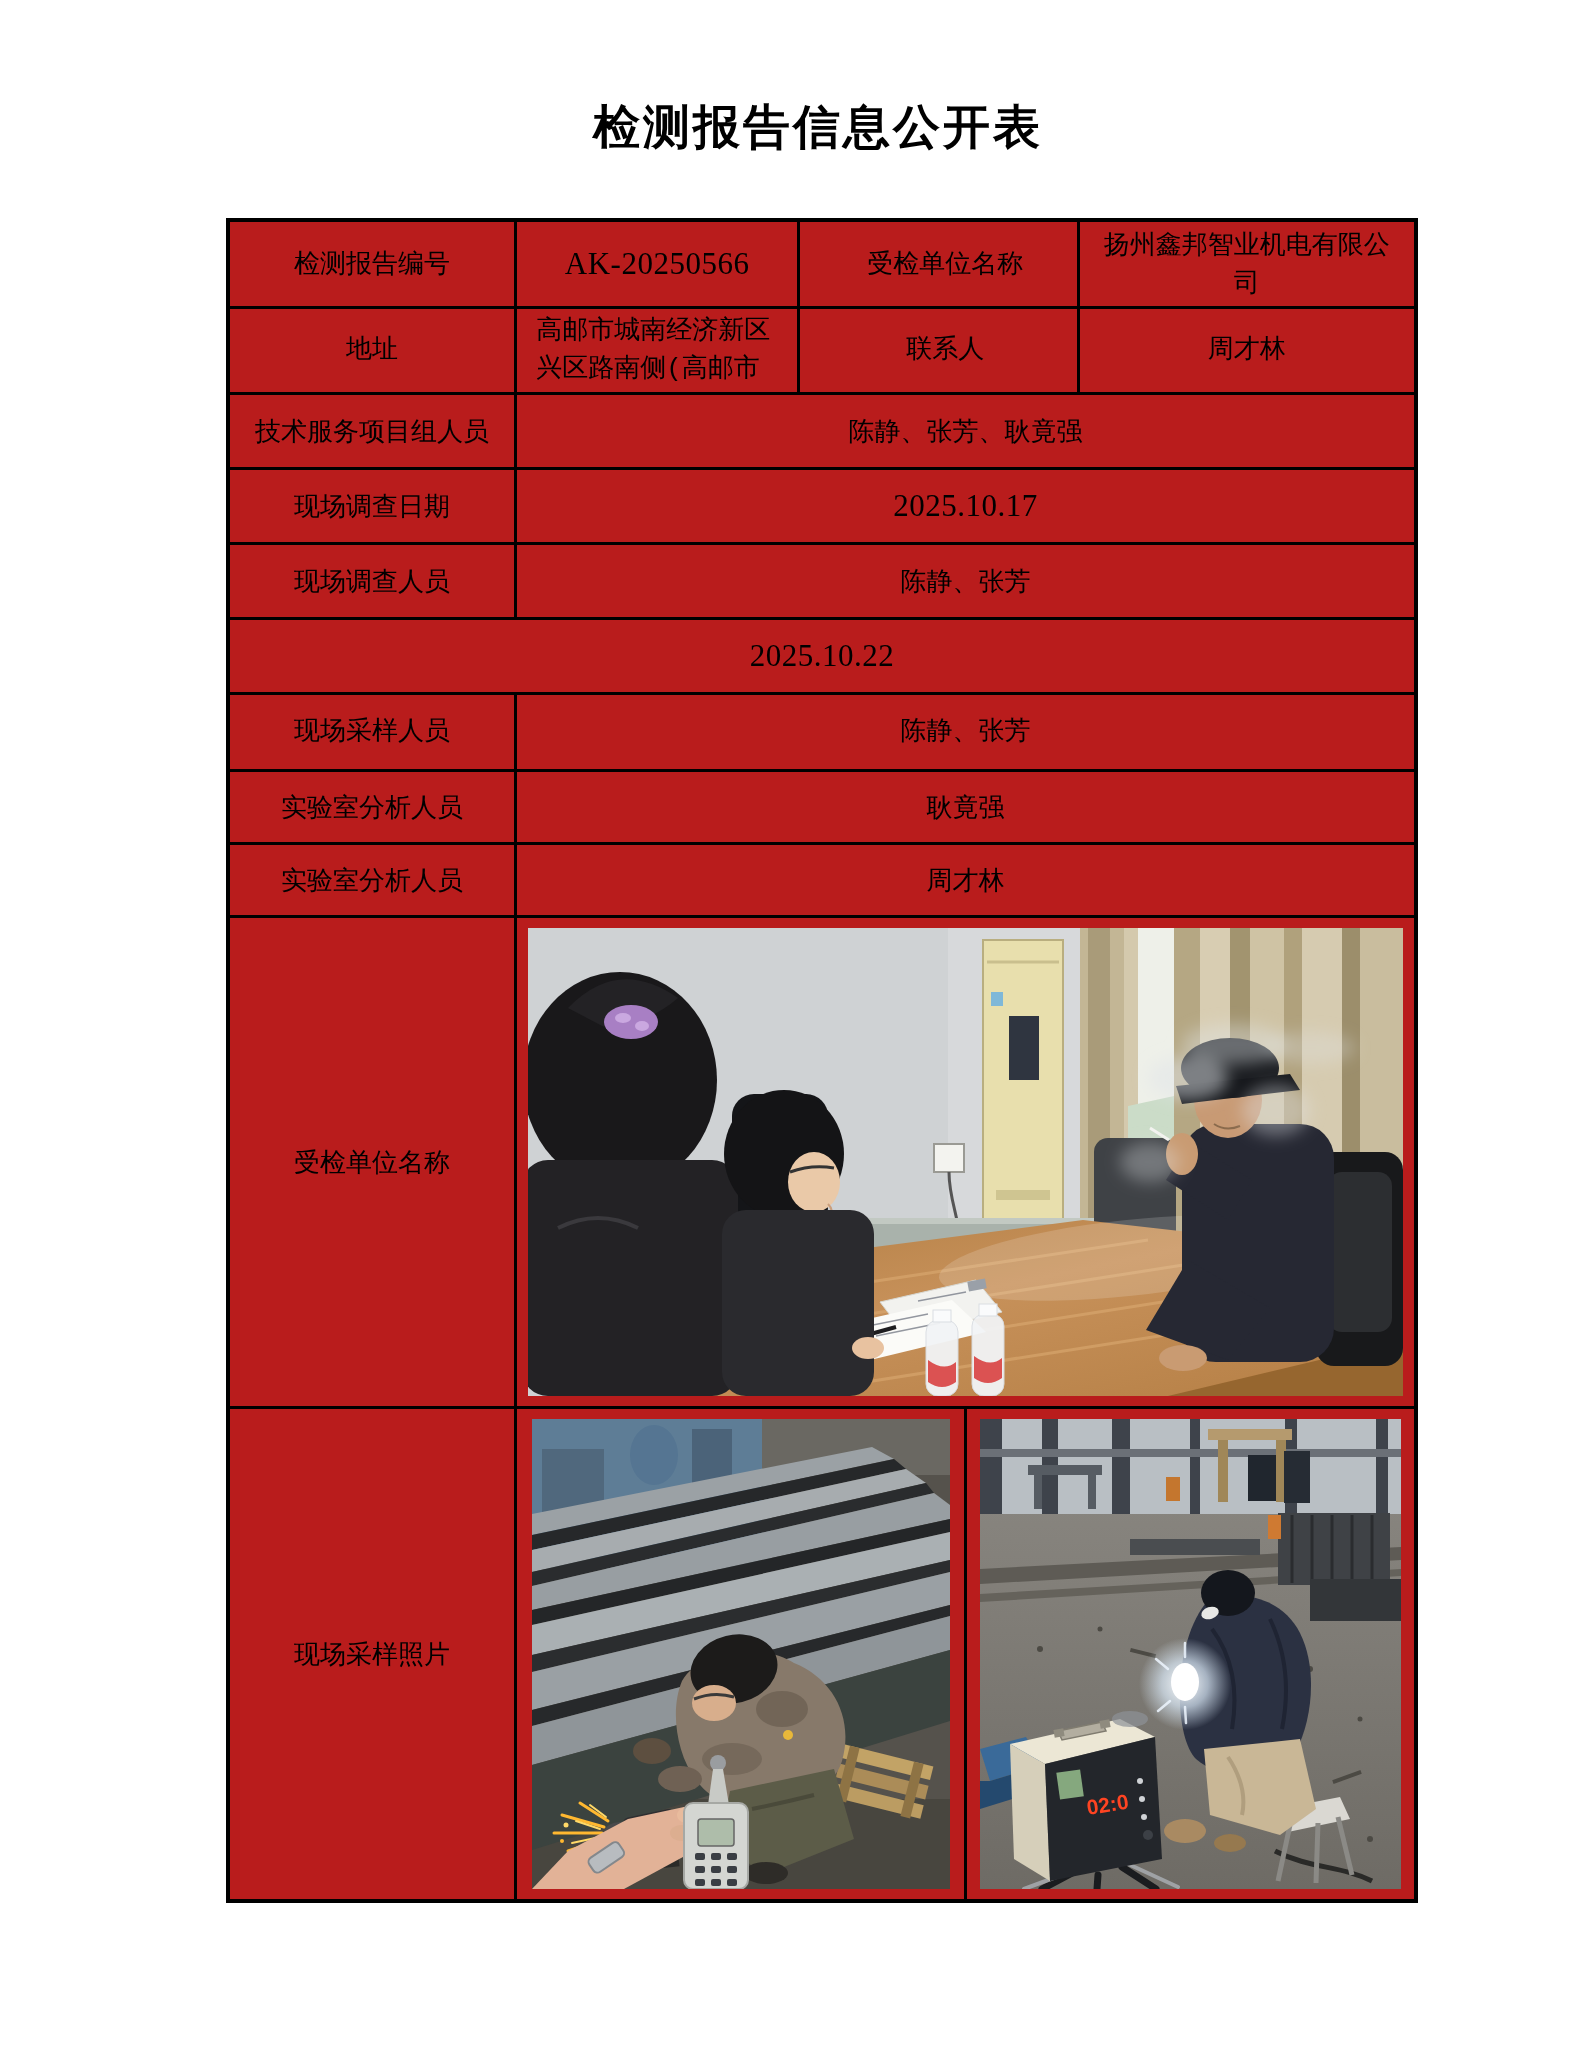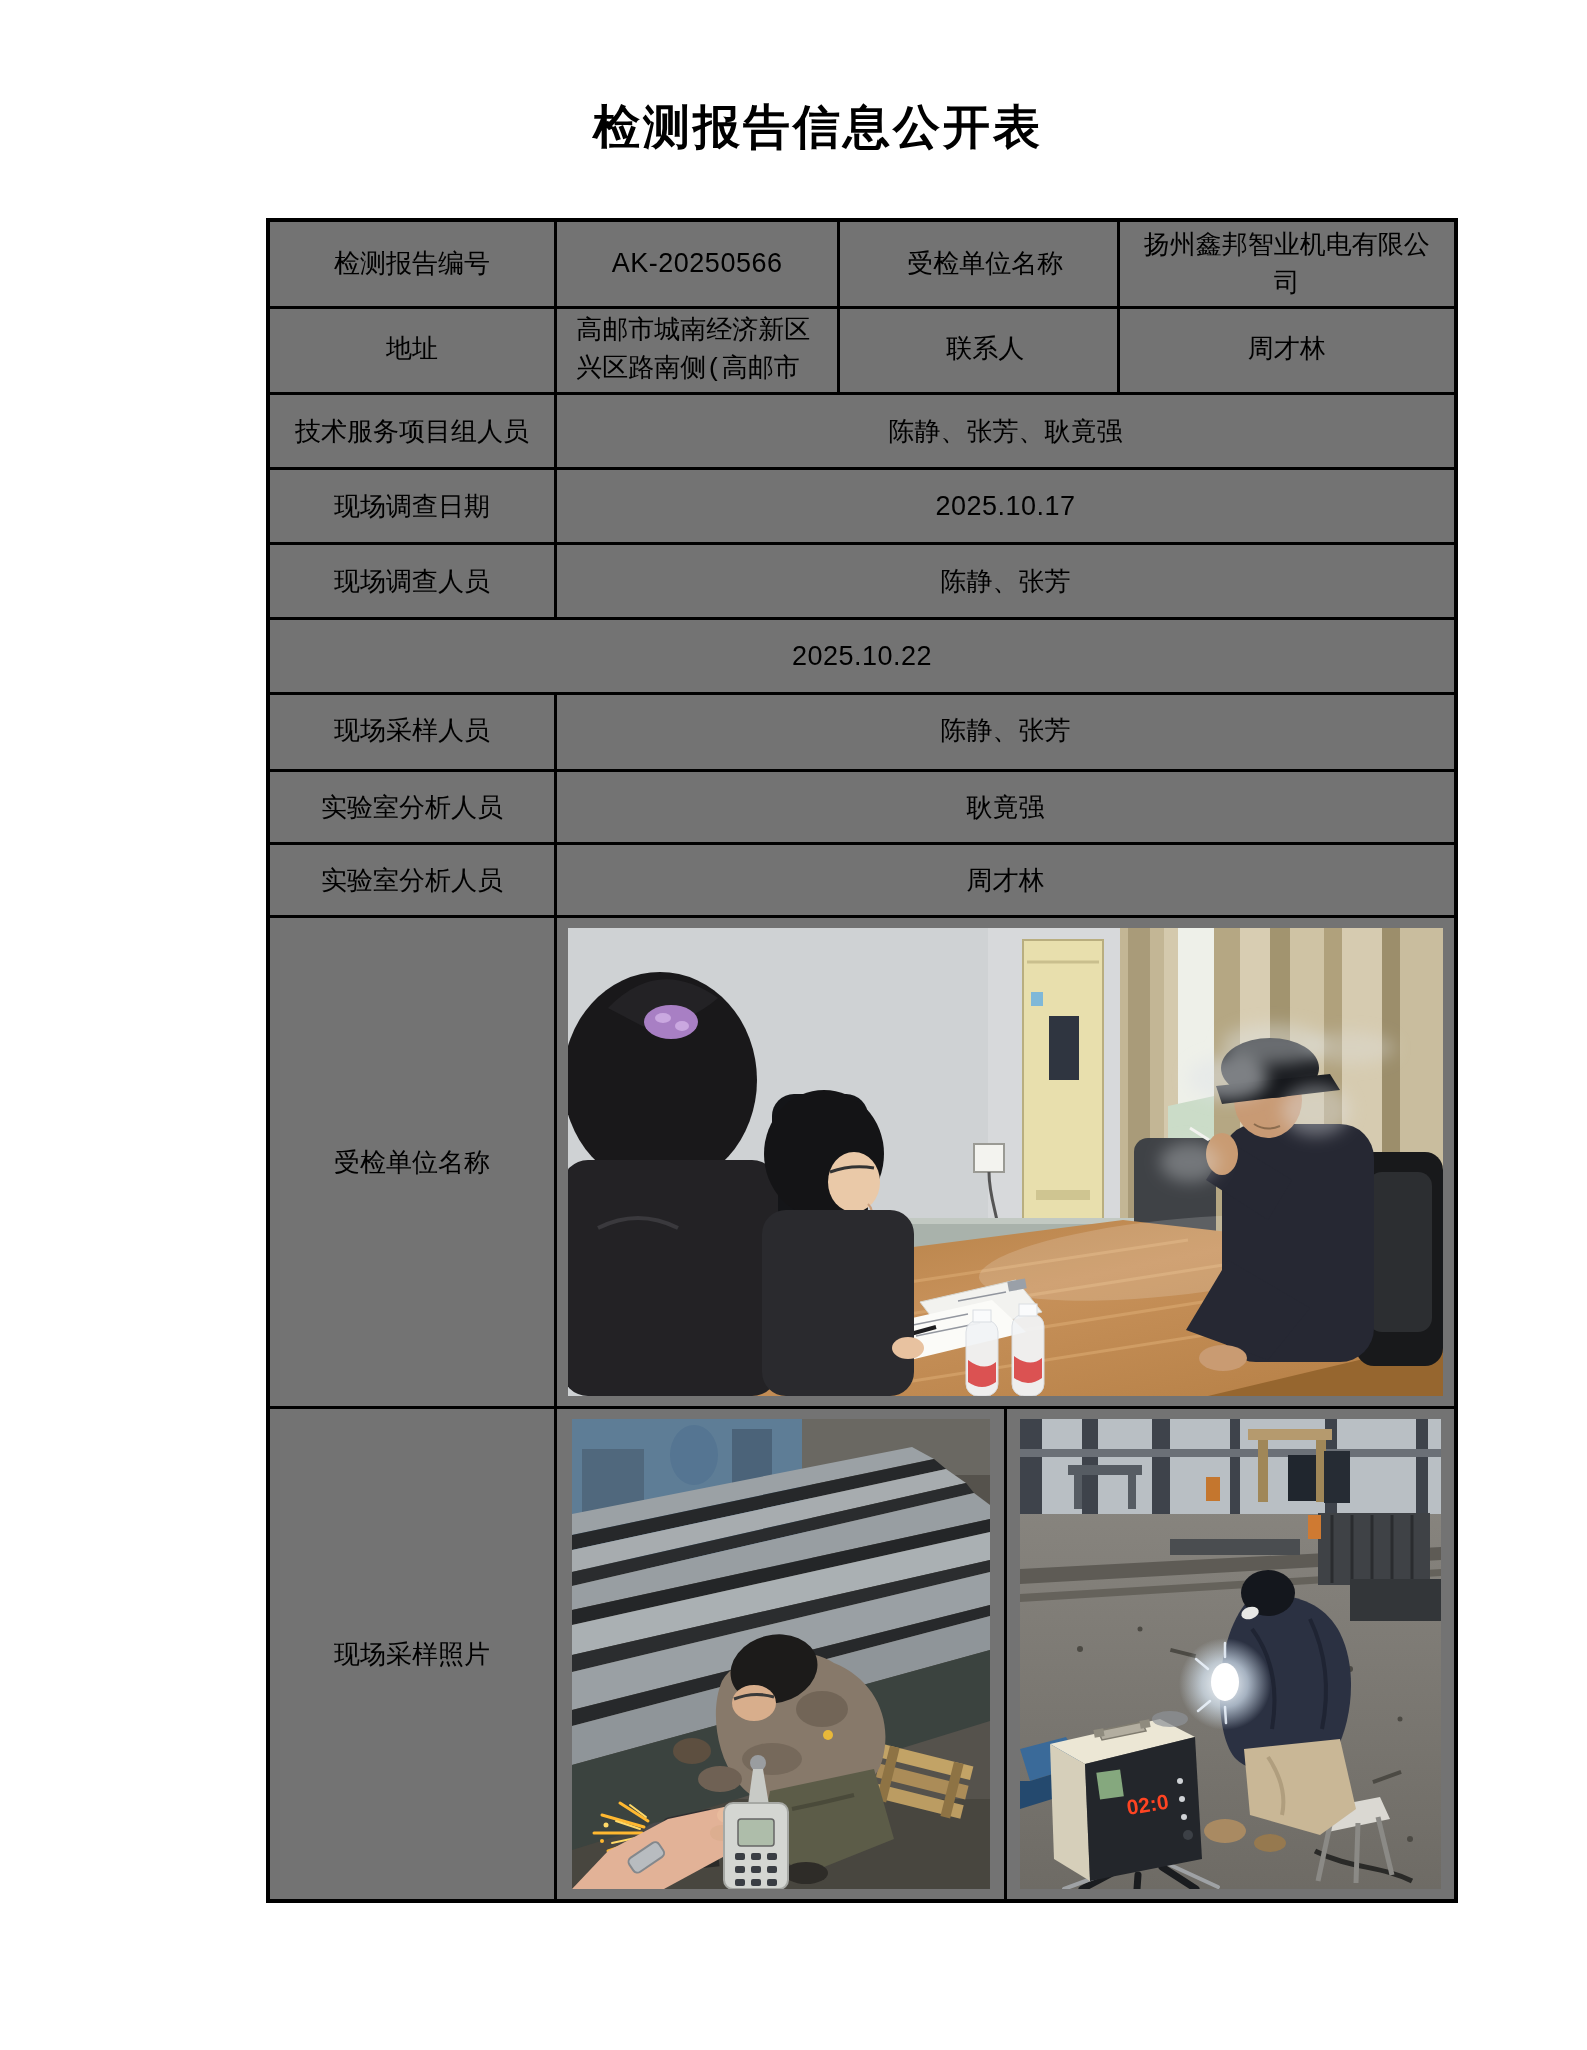--- a/index.html
+++ b/index.html
@@ -1,31 +1,31 @@
 <!DOCTYPE html>
 <html><head>
 <meta charset="utf-8">
 <style>
   html,body{margin:0;padding:0;background:#ffffff;}
   .page{position:relative;width:1543px;height:2050px;background:#ffffff;
         font-family:"Liberation Serif","DejaVu Serif",serif;color:#000;overflow:hidden;}
   .title{position:absolute;left:226px;top:96px;width:1184px;text-align:center;
          font-size:47px;font-weight:bold;letter-spacing:3px;}
-  .tbl{position:absolute;left:226px;top:218px;width:1184px;border:4px solid #000;background:#737373;margin-left:40px;}
+  .tbl{position:absolute;left:226px;top:218px;width:1184px;border:4px solid #000;background:#b91c1c;}
   .row{display:flex;align-items:stretch;border-top:3px solid #000;}
   .row:first-child{border-top:0;}
   .cell{box-sizing:border-box;border-left:3px solid #000;display:flex;flex-direction:column;
         align-items:center;justify-content:center;text-align:center;
         font-size:26px;line-height:1.45;padding:4px 10px;}
   .cell:first-child{border-left:0;}
   .w1{width:24%;}  .w2{width:23.9%;}  .w3{width:23.6%;padding-left:24px;}  .w4{flex:1;}
   .wv{flex:1;}     .wp{width:38%;}
   .h1{min-height:84px;} .h2{min-height:74px;font-family:Liberation Mono, monospace;} .h3{min-height:72px;}
   .h4{min-height:70px;} .hp{min-height:486px;}
-  .num{font-family:Liberation Sans, sans-serif;font-size:27px;letter-spacing:.5px;}
+  .num{font-family:Liberation Serif, serif;font-size:31px;letter-spacing:.5px;}
   .addr-wrap{width:242px;text-align:left;}
   .company-wrap{width:292px;text-align:center;}
   .photo-cell{padding:10px 0;align-items:center;justify-content:center;}
   svg{display:block;}
 </style>
 </head>
 <body>
 
 <div class="page">
 

